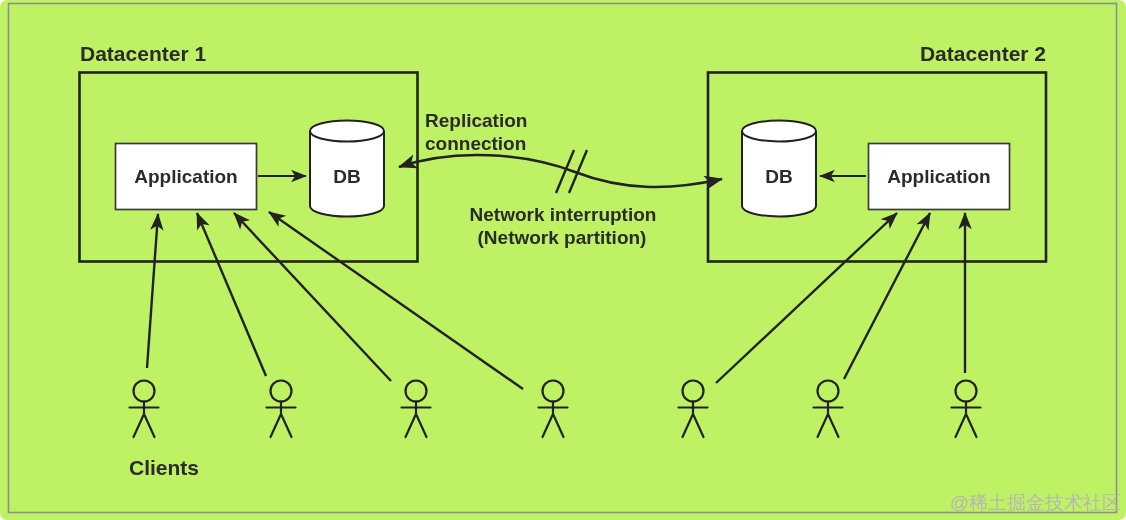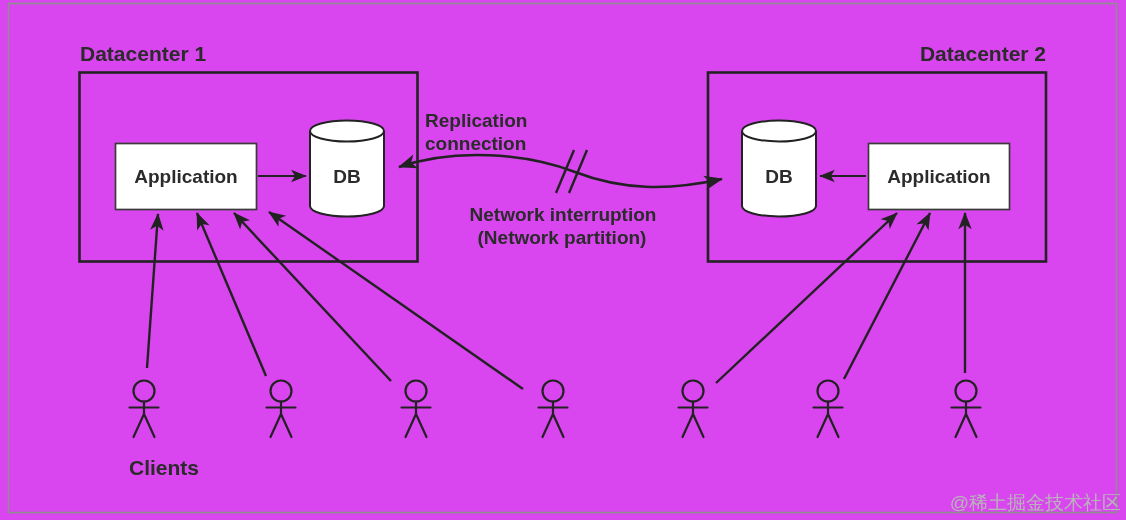--- a/index.html
+++ b/index.html
@@ -4,22 +4,23 @@
 <style>
   html, body {
     margin: 0;
     padding: 0;
     background: #ffffff;
   }
   .canvas {
     position: relative;
     width: 1126px;
     height: 520px;
-    background: #d946ef;
+    background: #bef264;
     overflow: hidden;
+    border-radius: 7px;
   }
   svg { display: block; }
   svg text {
     font-family: "Liberation Sans", sans-serif;
     fill: #2b2b2b;
     font-weight: 600;
   }
   .t-title  { font-size: 21px; }
   .t-label  { font-size: 19px; }
   .t-small  { font-size: 19px; }

